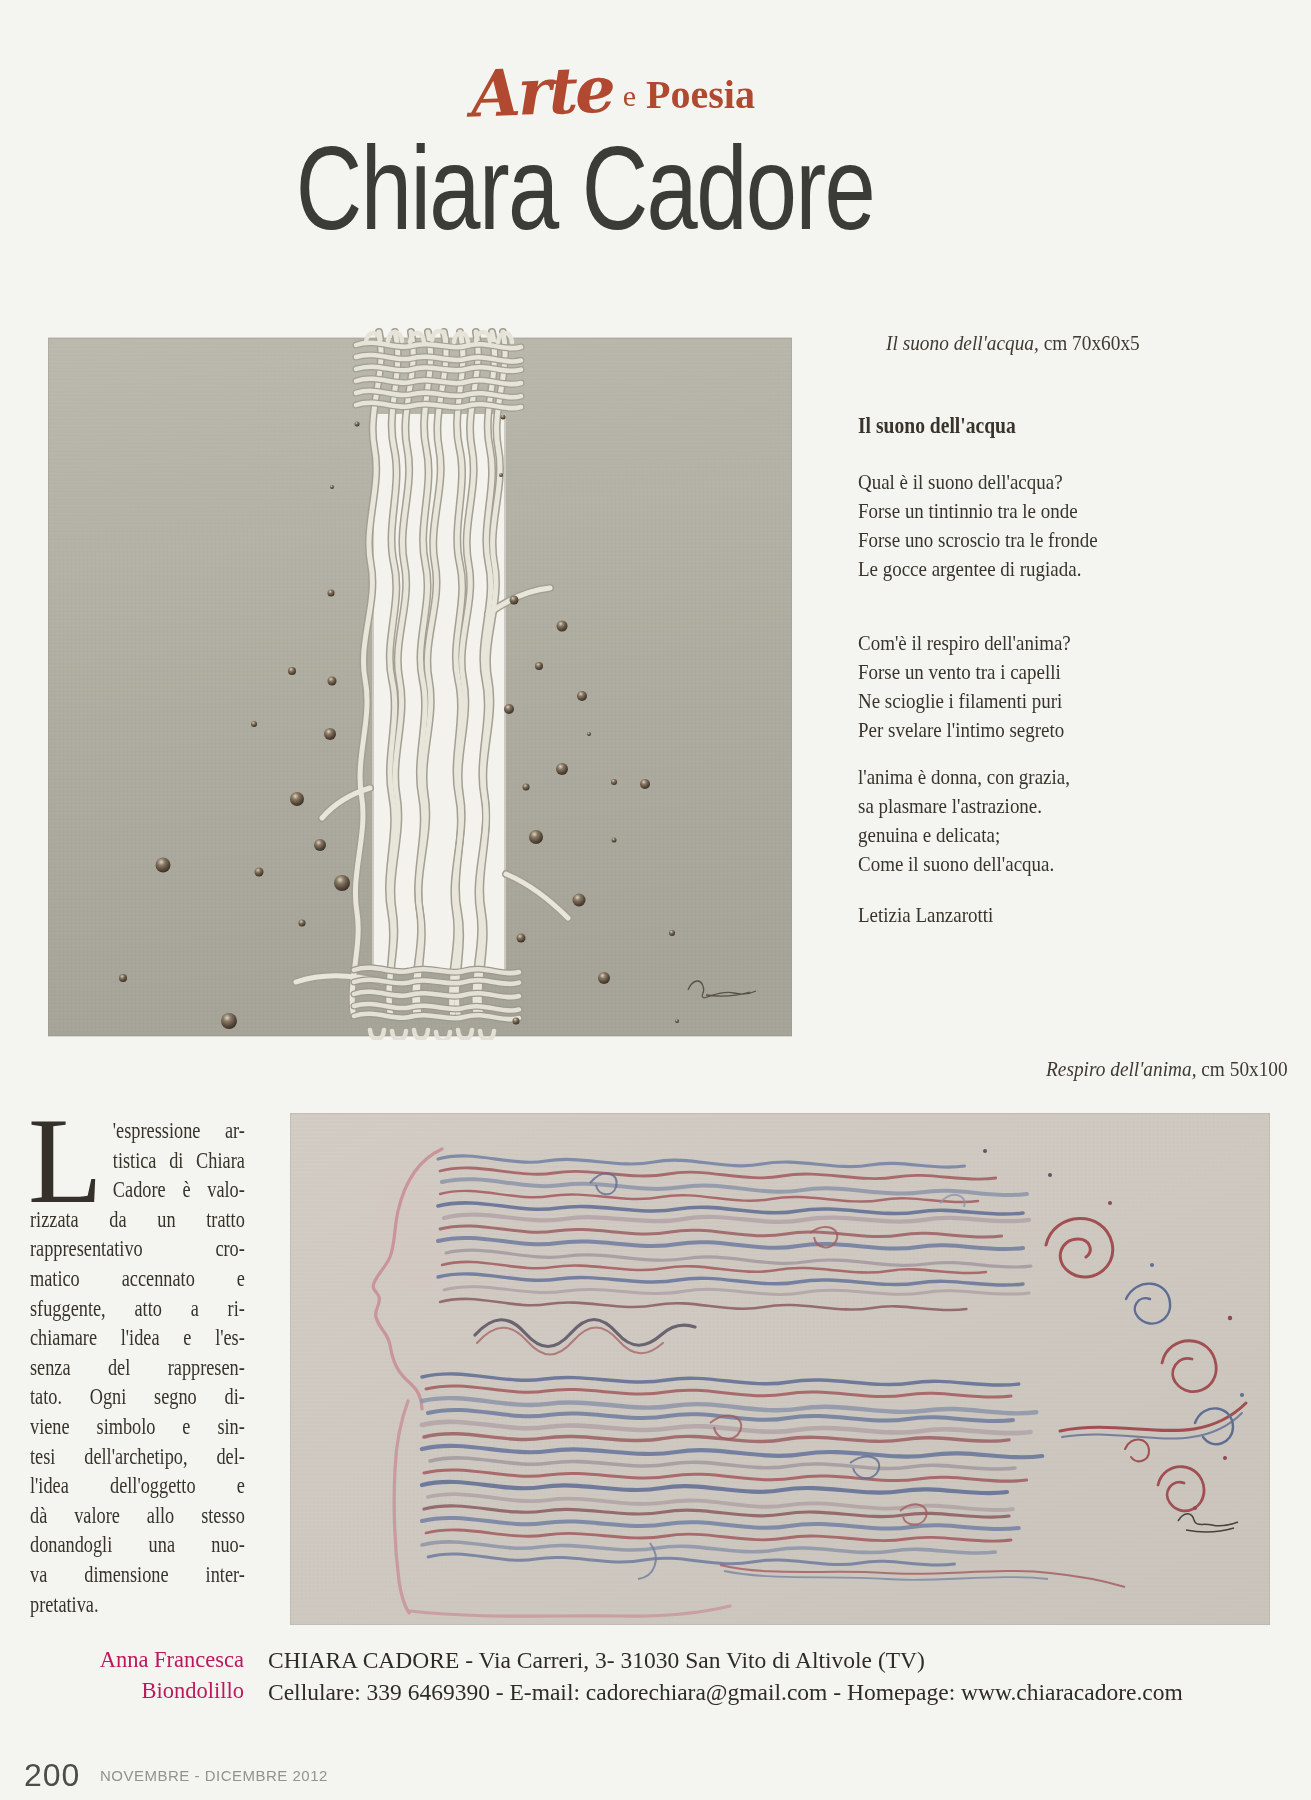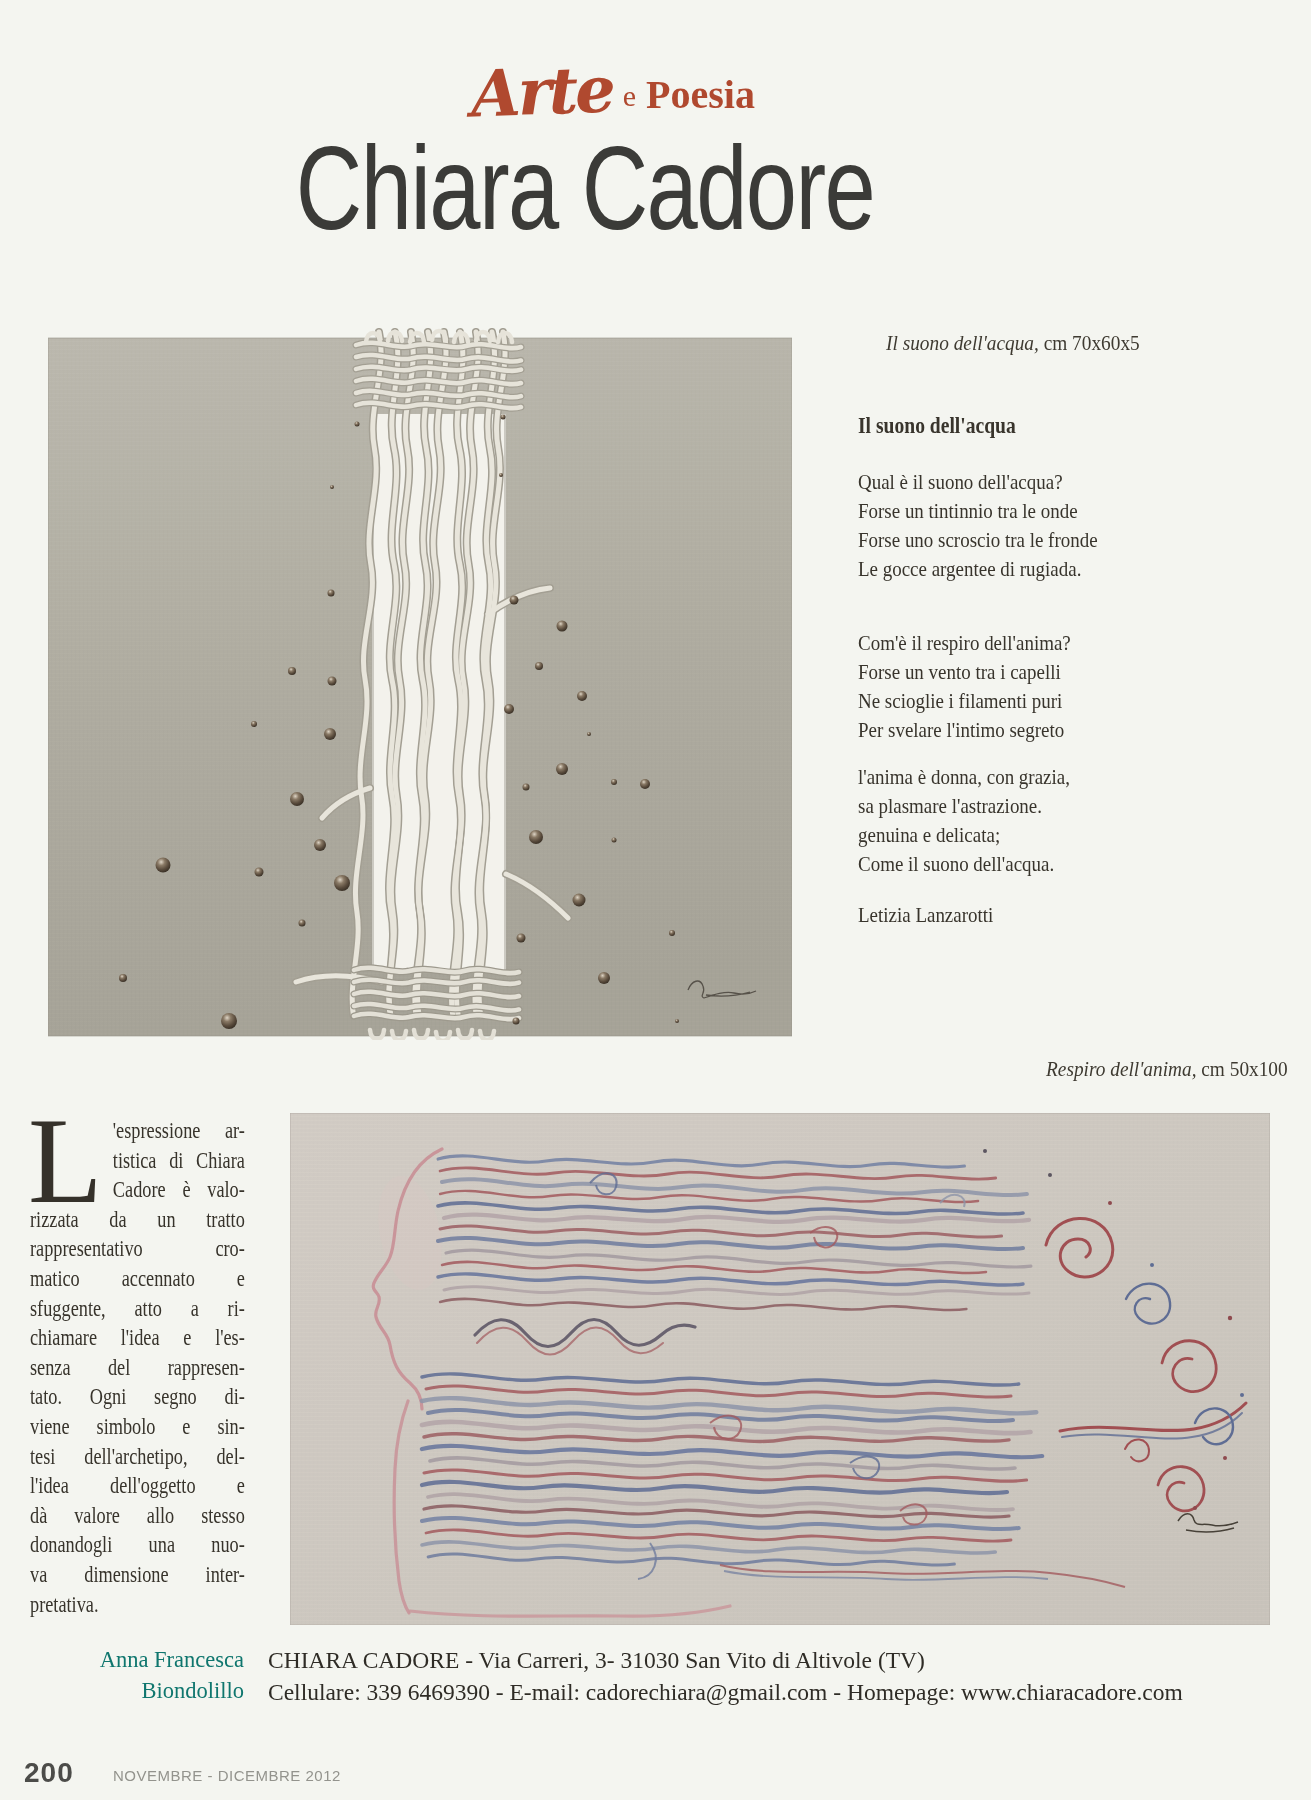--- a/index.html
+++ b/index.html
@@ -25,26 +25,26 @@
   .stanza{position:absolute;left:0;white-space:pre-line;font-size:21.8px;line-height:29px;}
   .s1{top:468px;} .s2{top:629px;} .s3{top:763px;}
   .poem-author{position:absolute;left:0;top:903px;font-size:21.8px;}
 
   
   .article{position:absolute;left:30px;top:1116px;width:262px;transform:scaleX(0.82);transform-origin:0 0;}
   .jline{font-size:22.3px;line-height:29.6px;color:#37332b;text-align:justify;text-align-last:justify;}
   .jline.indent{margin-left:101px;}
   .jline.last-line{text-align-last:left;}
   .dropcap{position:absolute;left:28px;top:1118px;font-size:122px;line-height:86px;color:#35312a;font-family:"Liberation Serif",serif;}
-  .art-author{position:absolute;left:30px;top:1645px;width:214px;text-align:right;font-size:22.5px;line-height:30.5px;color:#0f766e;padding-right:2px;}
+  .art-author{position:absolute;left:30px;top:1645px;width:214px;text-align:right;font-size:22.5px;line-height:30.5px;color:#be185d;padding-right:2px;}
 
   
   .contact{position:absolute;left:268px;top:1645px;width:1040px;font-size:23.5px;line-height:31.5px;color:#2f2c26;white-space:nowrap;}
-  .footer-num{position:absolute;left:24px;top:1757px;font-family:"Liberation Sans",sans-serif;font-weight:700;font-size:28px;color:#4c4c49;letter-spacing:1px;}
-  .footer-issue{position:absolute;left:100px;top:1767px;font-family:"Liberation Sans",sans-serif;font-size:15px;color:#93938d;letter-spacing:0.5px;margin-left:13px;}
+  .footer-num{position:absolute;left:24px;top:1757px;font-family:"Liberation Sans",sans-serif;font-weight:400;font-size:32px;color:#4c4c49;letter-spacing:1px;}
+  .footer-issue{position:absolute;left:100px;top:1767px;font-family:"Liberation Sans",sans-serif;font-size:15px;color:#93938d;letter-spacing:0.5px;}
 
   .artwork{position:absolute;}
   .aw1{left:48px;top:318px;}
   .aw2{left:290px;top:1113px;}
 </style>
 </head>
 <body>
 
 <div class="page">
 

